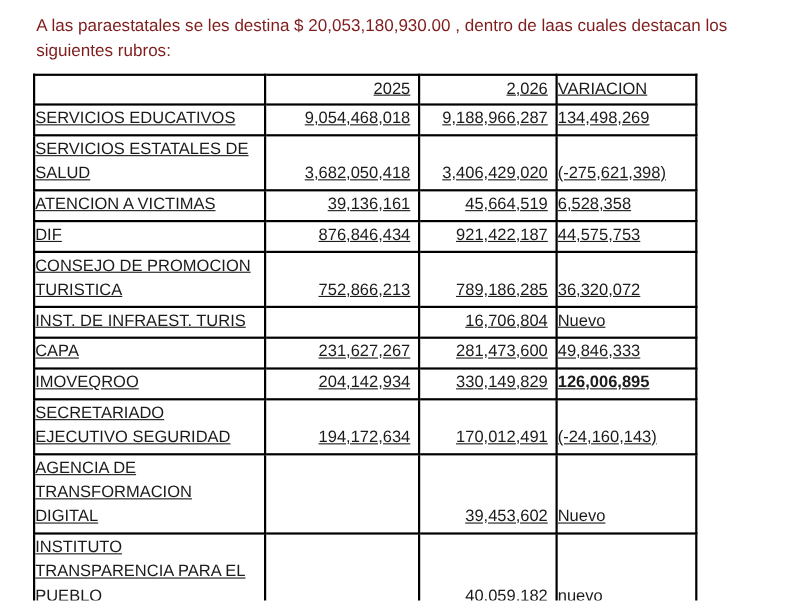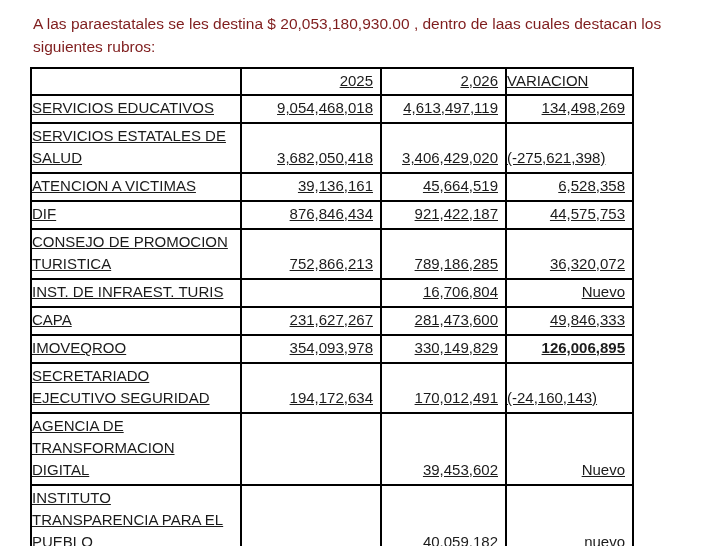--- a/index.html
+++ b/index.html
@@ -30,21 +30,21 @@
     font-size: 15px;
     line-height: 22px;
     padding: 1px 7px 3px 0;
     overflow: hidden;
     white-space: pre-line;
     text-decoration: underline;
   }
   th { font-weight: normal; }
   .c-label { text-align: left; }
   .c-num   { text-align: right; }
-  .c-var   { text-align: right; }
+  .c-var   { text-align: left; }
   .align-left  { text-align: left; margin-top: 44px; }
   .small-label { font-size: 12px; line-height: 17px; }
   .bold { font-weight: bold; }
   tr.header-row { height: 24px; }
   tr.header-row th { line-height: 20px; padding-top: 2px; }
 </style>
 </head>
 <body>
 
 <div class="page">
@@ -63,21 +63,21 @@
         <th class="c-label"></th>
         <th class="c-num">2025</th>
         <th class="c-num">2,026</th>
         <th class="c-var align-left">VARIACION</th>
       </tr>
     </thead>
     <tbody id="table-body">
         <tr style="height: 25px;">
           <td class="c-label">SERVICIOS EDUCATIVOS</td>
           <td class="c-num">9,054,468,018</td>
-          <td class="c-num">4,613,497,119</td>
+          <td class="c-num">9,188,966,287</td>
           <td class="c-var">134,498,269</td>
         </tr>
         <tr style="height: 36px;">
           <td class="c-label small-label">SERVICIOS ESTATALES DE
 SALUD</td>
           <td class="c-num">3,682,050,418</td>
           <td class="c-num">3,406,429,020</td>
           <td class="c-var align-left">(-275,621,398)</td>
         </tr>
         <tr style="height: 24px;">
@@ -106,21 +106,21 @@
           <td class="c-var">Nuevo</td>
         </tr>
         <tr style="height: 26px;">
           <td class="c-label">CAPA</td>
           <td class="c-num">231,627,267</td>
           <td class="c-num">281,473,600</td>
           <td class="c-var">49,846,333</td>
         </tr>
         <tr style="height: 28px;">
           <td class="c-label">IMOVEQROO</td>
-          <td class="c-num">354,093,978</td>
+          <td class="c-num">204,142,934</td>
           <td class="c-num">330,149,829</td>
           <td class="c-var bold">126,006,895</td>
         </tr>
         <tr style="height: 50px;">
           <td class="c-label">SECRETARIADO
 EJECUTIVO SEGURIDAD</td>
           <td class="c-num">194,172,634</td>
           <td class="c-num">170,012,491</td>
           <td class="c-var align-left">(-24,160,143)</td>
         </tr>

